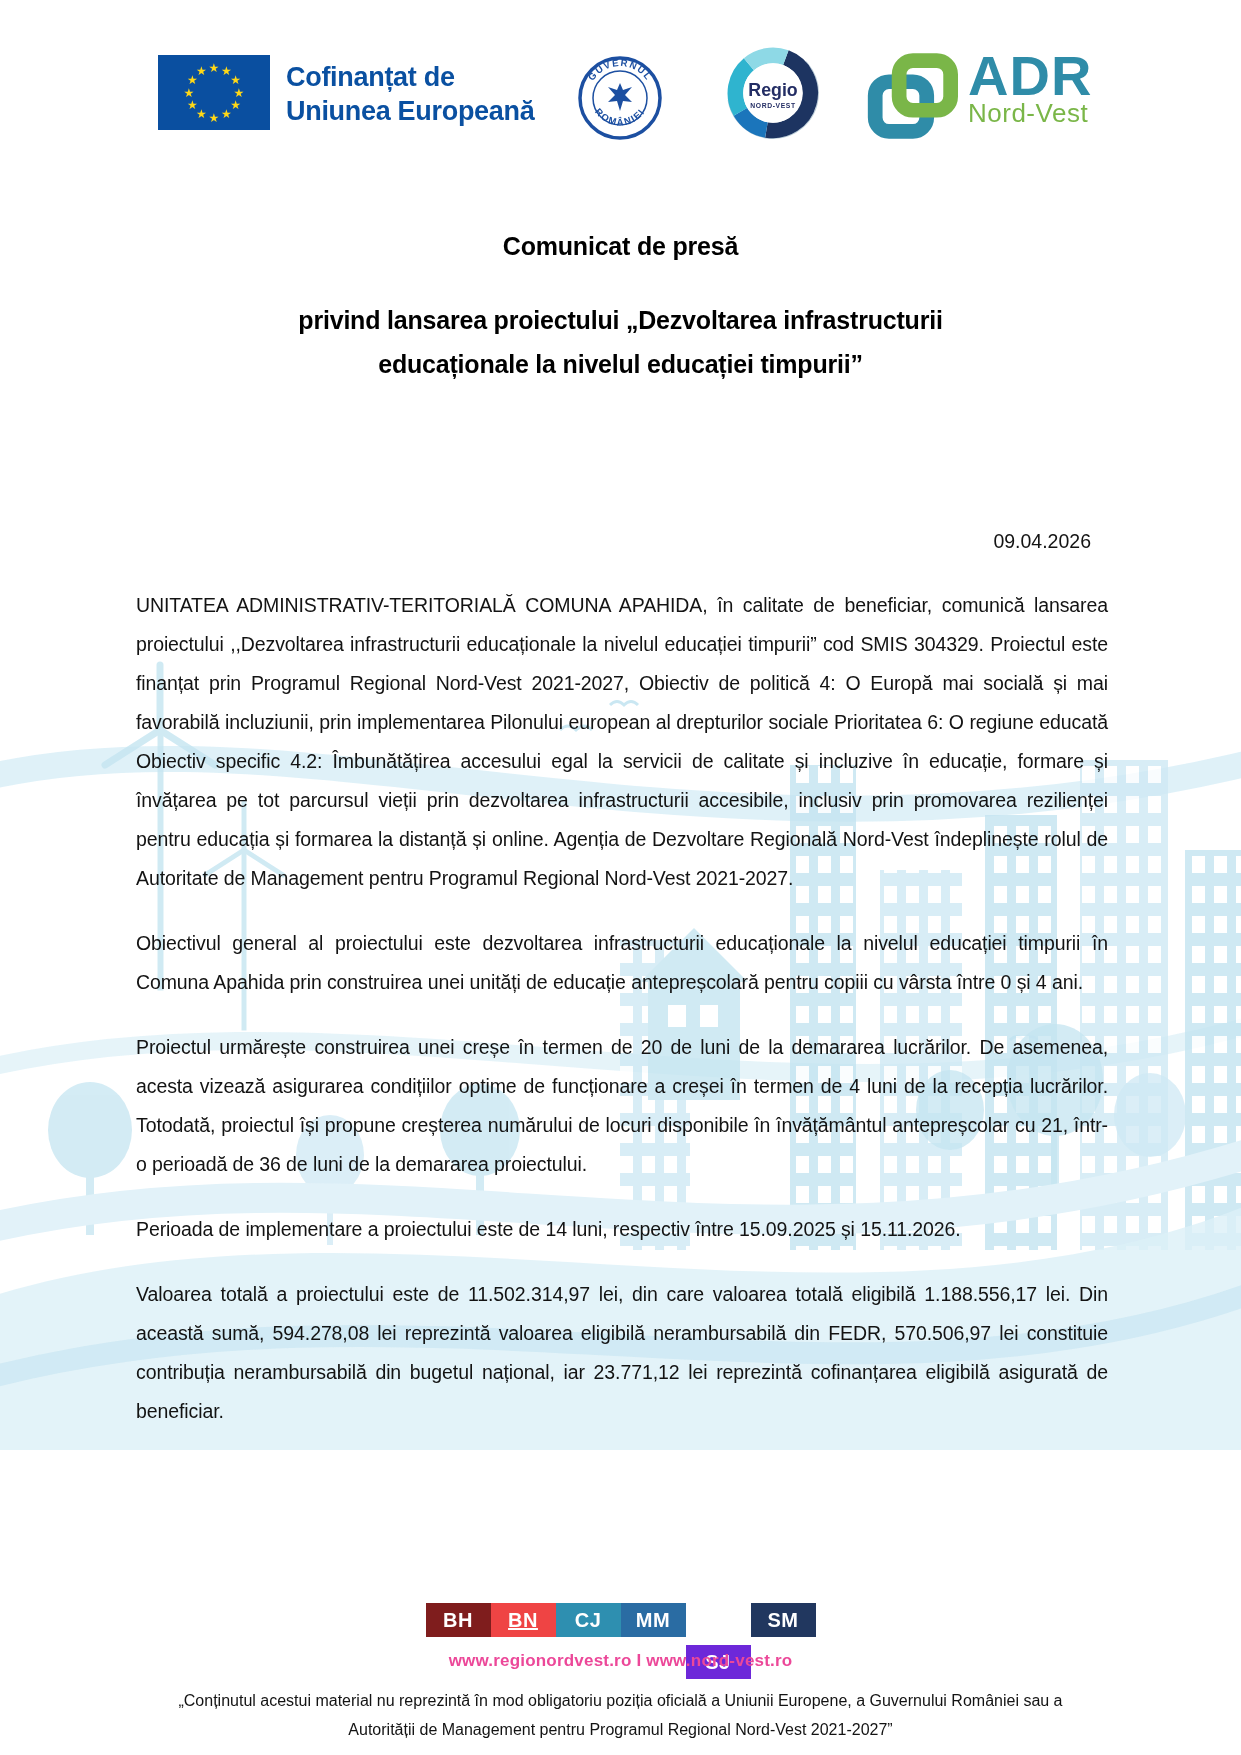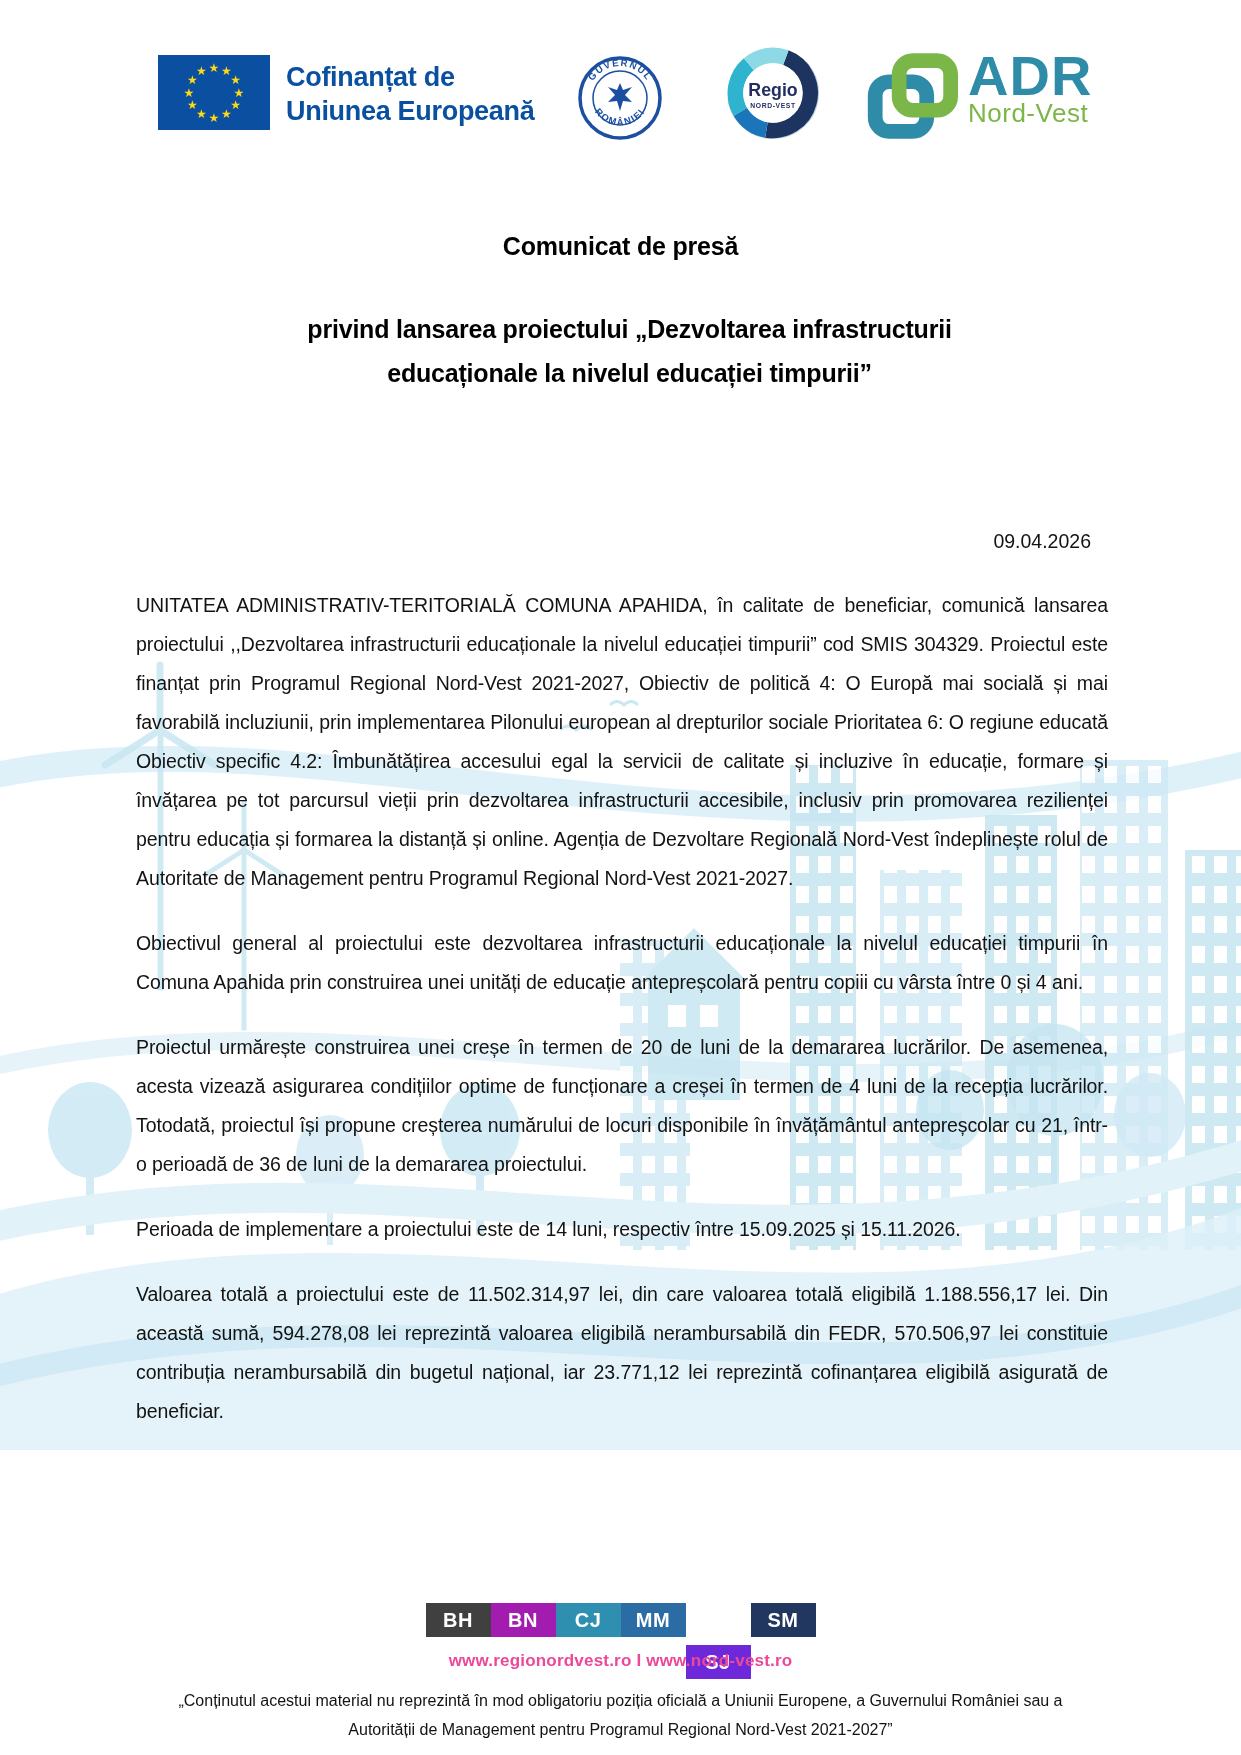--- a/index.html
+++ b/index.html
@@ -22,21 +22,21 @@
   .eu-text{position:absolute;left:286px;top:60px;font-weight:700;font-size:27px;line-height:34px;color:#0a50a1;letter-spacing:-0.3px;}
   .gov-seal{position:absolute;left:578px;top:56px;width:84px;height:84px;}
   .regio-logo{position:absolute;left:726px;top:46px;width:94px;height:94px;}
   .adr-block{position:absolute;left:866px;top:52px;display:flex;align-items:flex-start;}
   .adr-icon{width:92px;height:88px;}
   .adr-text{margin-left:10px;margin-top:2px;}
   .adr-title{font-weight:700;font-size:56px;line-height:44px;color:#2f8ca8;letter-spacing:1px;text-align:center;}
   .adr-subtitle{font-size:26px;line-height:30px;color:#7ab648;letter-spacing:0.5px;}
   
   .page-title{position:absolute;top:232px;left:0;width:100%;text-align:center;font-size:25px;font-weight:700;color:#000;margin:0;letter-spacing:-0.2px;}
-  .page-subtitle{position:absolute;top:298px;left:50%;transform:translateX(-50%);width:800px;text-align:center;font-size:25px;font-weight:700;line-height:44px;color:#000;margin:9px;letter-spacing:-0.2px;}
+  .page-subtitle{position:absolute;top:298px;left:50%;transform:translateX(-50%);width:800px;text-align:center;font-size:25px;font-weight:700;line-height:44px;color:#000;margin:0;letter-spacing:-0.2px;}
   .release-date{position:absolute;top:486px;right:150px;font-size:19.5px;color:#131313;margin-top:44px;}
   
   .body-text{position:absolute;top:586px;left:136px;width:972px;}
   .body-text p{margin:0 0 26px 0;font-size:19.5px;line-height:39px;text-align:justify;letter-spacing:-0.1px;}
   .body-text p b{font-weight:400;}
   
   .county-strip{position:absolute;top:1603px;left:0;width:100%;display:flex;justify-content:center;}
   .county-badge{width:65px;height:34px;display:flex;align-items:center;justify-content:center;color:#fff;font-weight:700;font-size:20px;letter-spacing:0.5px;}
   .website-links{position:absolute;top:1651px;left:0;width:100%;text-align:center;font-weight:700;font-size:17px;color:#ec4899;letter-spacing:0.2px;}
   .disclaimer{position:absolute;top:1686px;left:50%;transform:translateX(-50%);width:930px;text-align:center;font-size:16px;line-height:29px;color:#131313;}
@@ -183,22 +183,22 @@
     <main class="body-text">
         <p><b>UNITATEA ADMINISTRATIV-TERITORIALĂ COMUNA APAHIDA</b><span>, în calitate de beneficiar, comunică lansarea proiectului </span><b>,,Dezvoltarea infrastructurii educaționale la nivelul educației timpurii” cod SMIS 304329.</b><span> Proiectul este finanțat prin Programul Regional Nord-Vest 2021-2027, </span><b>Obiectiv de politică 4:</b><span> O Europă mai socială și mai favorabilă incluziunii, prin implementarea Pilonului european al drepturilor sociale </span><b>Prioritatea 6:</b><span> O regiune educată </span><b>Obiectiv specific 4.2:</b><span> Îmbunătățirea accesului egal la servicii de calitate și incluzive în educație, formare și învățarea pe tot parcursul vieții prin dezvoltarea infrastructurii accesibile, inclusiv prin promovarea rezilienței pentru educația și formarea la distanță și online. </span><b>Agenția de Dezvoltare Regională Nord-Vest</b><span> îndeplinește rolul de </span><b>Autoritate de Management</b><span> pentru Programul Regional Nord-Vest 2021-2027.</span></p>
         <p><span>Obiectivul general al proiectului este dezvoltarea infrastructurii educaționale la nivelul educației timpurii în Comuna Apahida prin construirea unei unități de educație antepreșcolară pentru copiii cu vârsta între 0 și 4 ani.</span></p>
         <p><span>Proiectul urmărește construirea unei creșe în termen de 20 de luni de la demararea lucrărilor. De asemenea, acesta vizează asigurarea condițiilor optime de funcționare a creșei în termen de 4 luni de la recepția lucrărilor. Totodată, proiectul își propune creșterea numărului de locuri disponibile în învățământul antepreșcolar cu 21, într-o perioadă de 36 de luni de la demararea proiectului.</span></p>
         <p><span>Perioada de implementare a proiectului este de 14 luni, respectiv între 15.09.2025 și 15.11.2026.</span></p>
         <p><span>Valoarea totală a proiectului este de </span><b>11.502.314,97 lei</b><span>, din care valoarea totală eligibilă </span><b>1.188.556,17 lei</b><span>. Din această sumă, </span><b>594.278,08 lei</b><span> reprezintă valoarea eligibilă nerambursabilă din FEDR, </span><b>570.506,97 lei</b><span> constituie contribuția nerambursabilă din bugetul național, iar </span><b>23.771,12 lei</b><span> reprezintă cofinanțarea eligibilă asigurată de beneficiar.</span></p>
       </main>
 
     <footer>
       <div class="county-strip">
-          <div class="county-badge" style="background: #404040;">BH</div>
-          <div class="county-badge" style="background: #a21caf;">BN</div>
+          <div class="county-badge" style="background: #7f1d1d;">BH</div>
+          <div class="county-badge" style="background: #ef4444; text-decoration: underline;">BN</div>
           <div class="county-badge" style="background: rgb(46, 143, 176);">CJ</div>
           <div class="county-badge" style="background: rgb(42, 108, 163);">MM</div>
           <div class="county-badge" style="background: #6d28d9; margin-top: 42px;">SJ</div>
           <div class="county-badge" style="background: rgb(33, 55, 95);">SM</div>
         </div>
       <div class="website-links">www.regionordvest.ro  I  www.nord-vest.ro</div>
       <div class="disclaimer">„Conținutul acestui material nu reprezintă în mod obligatoriu poziția oficială a Uniunii Europene, a Guvernului României sau a Autorității de Management pentru Programul Regional Nord-Vest 2021-2027”</div>
     </footer>
 
   </div>

